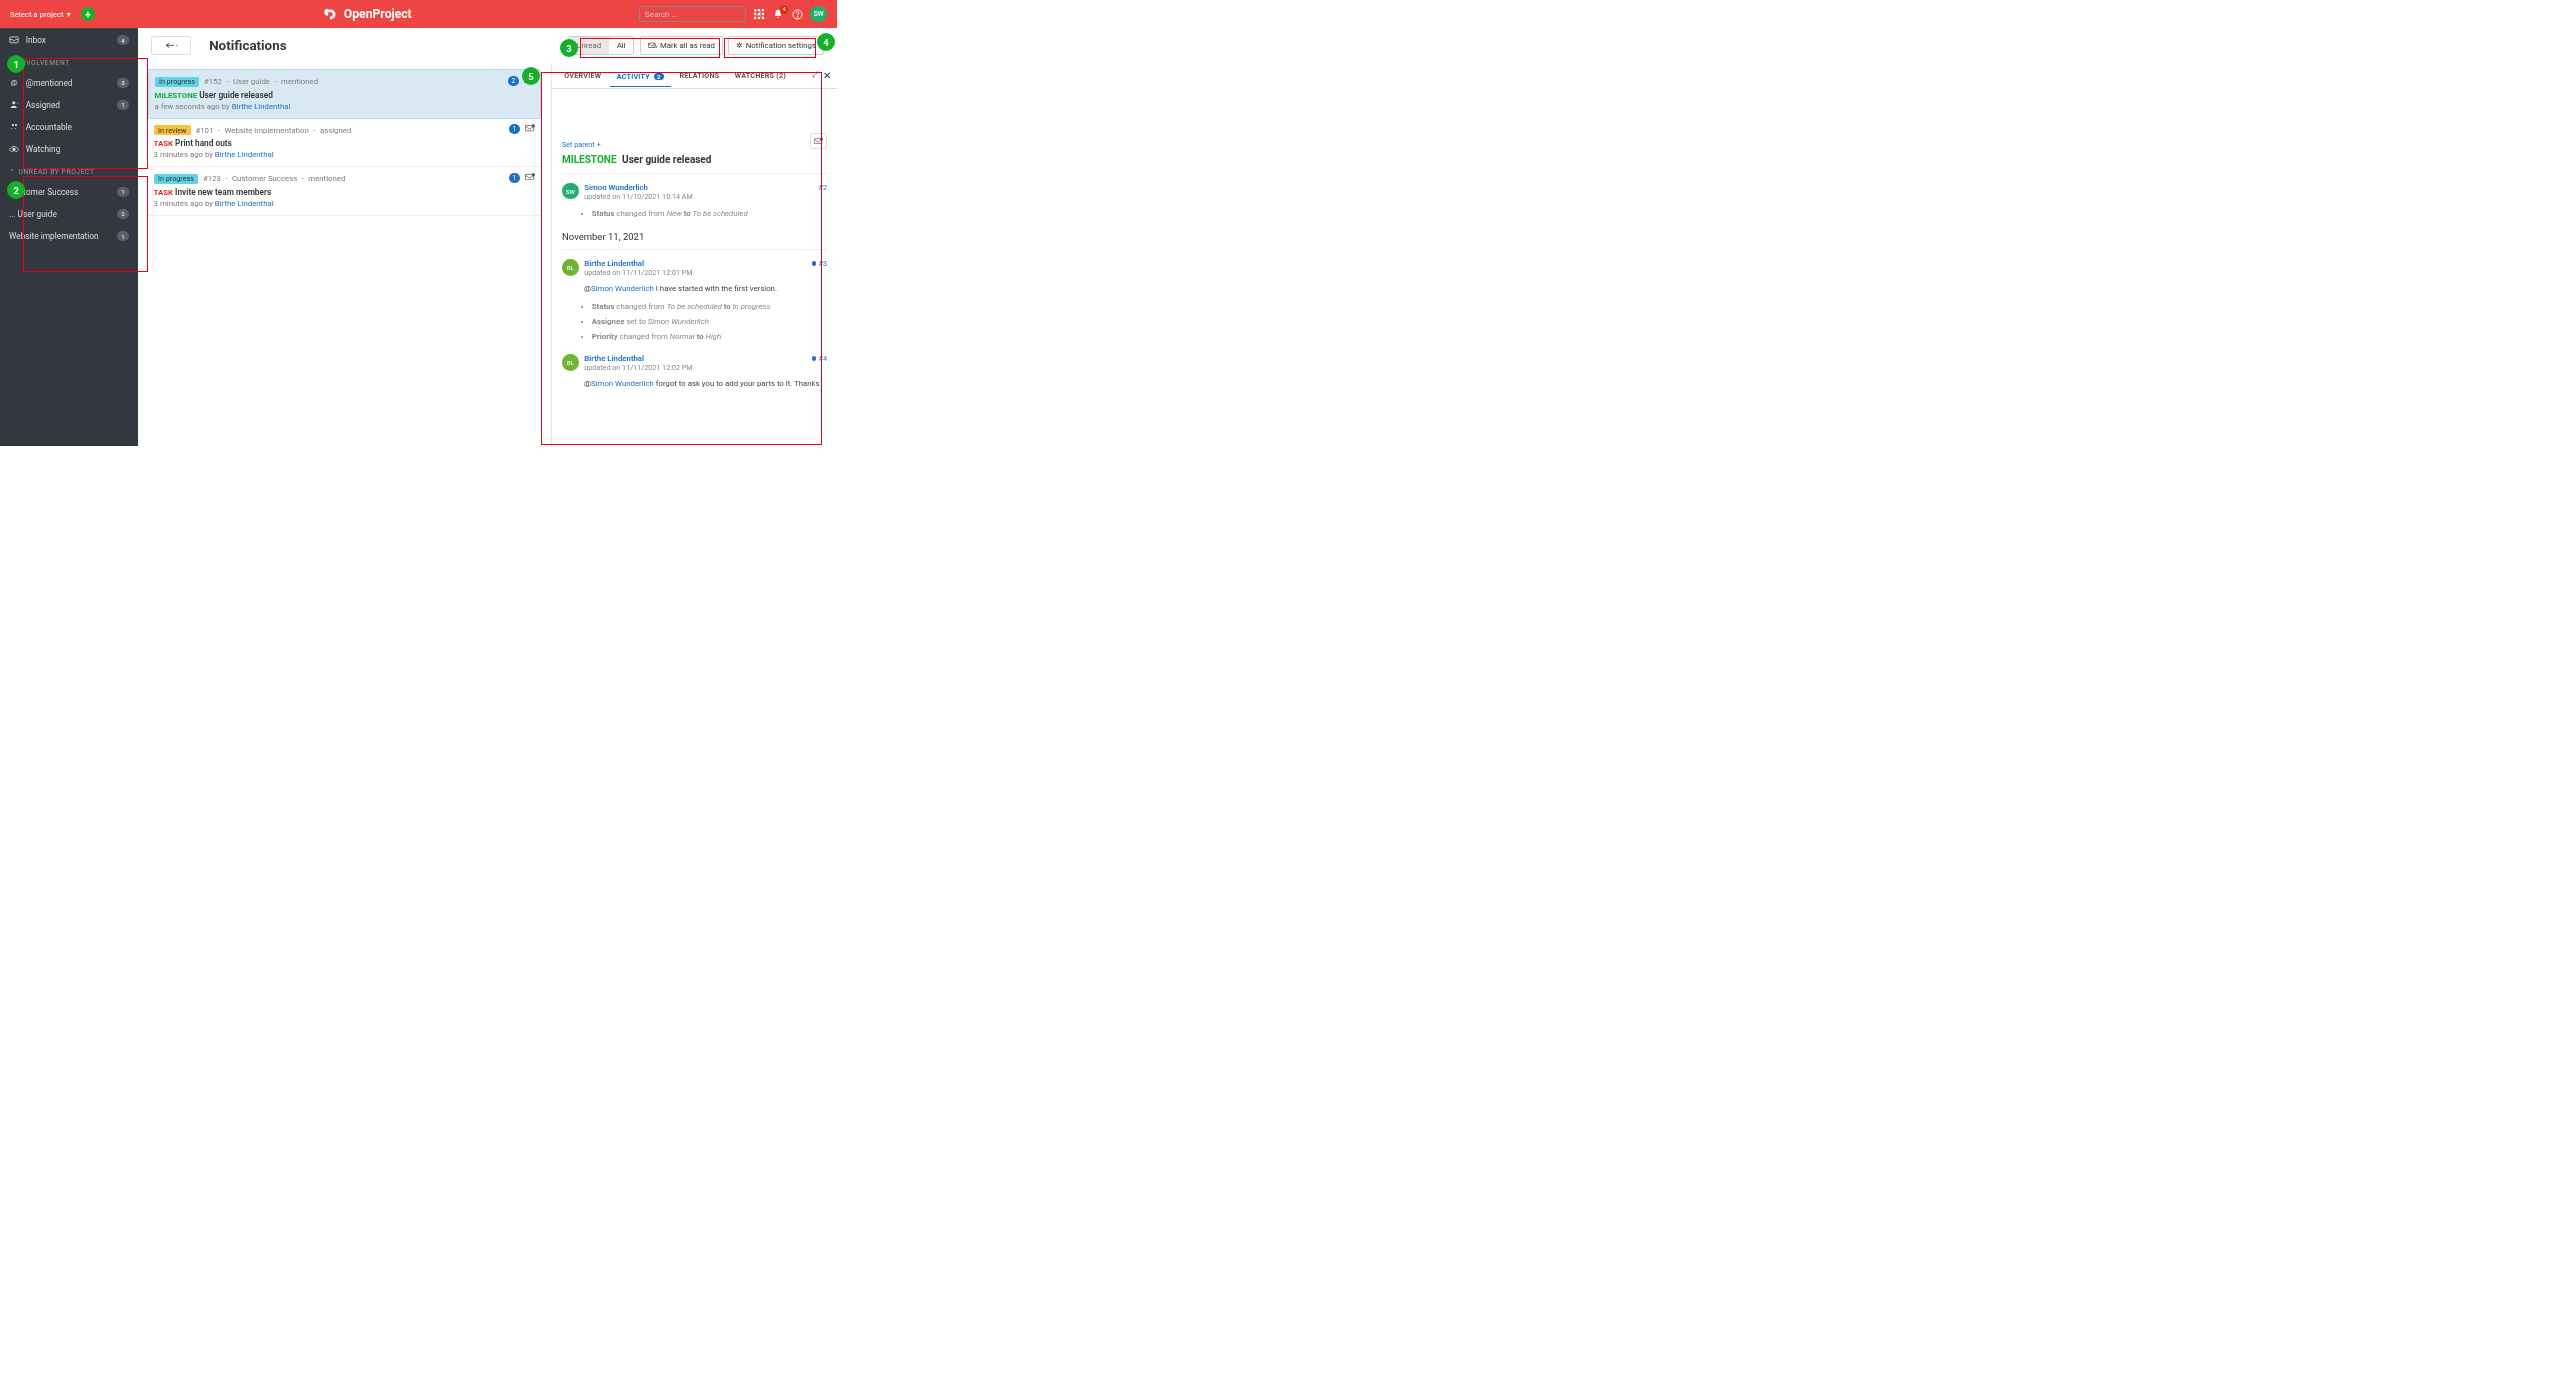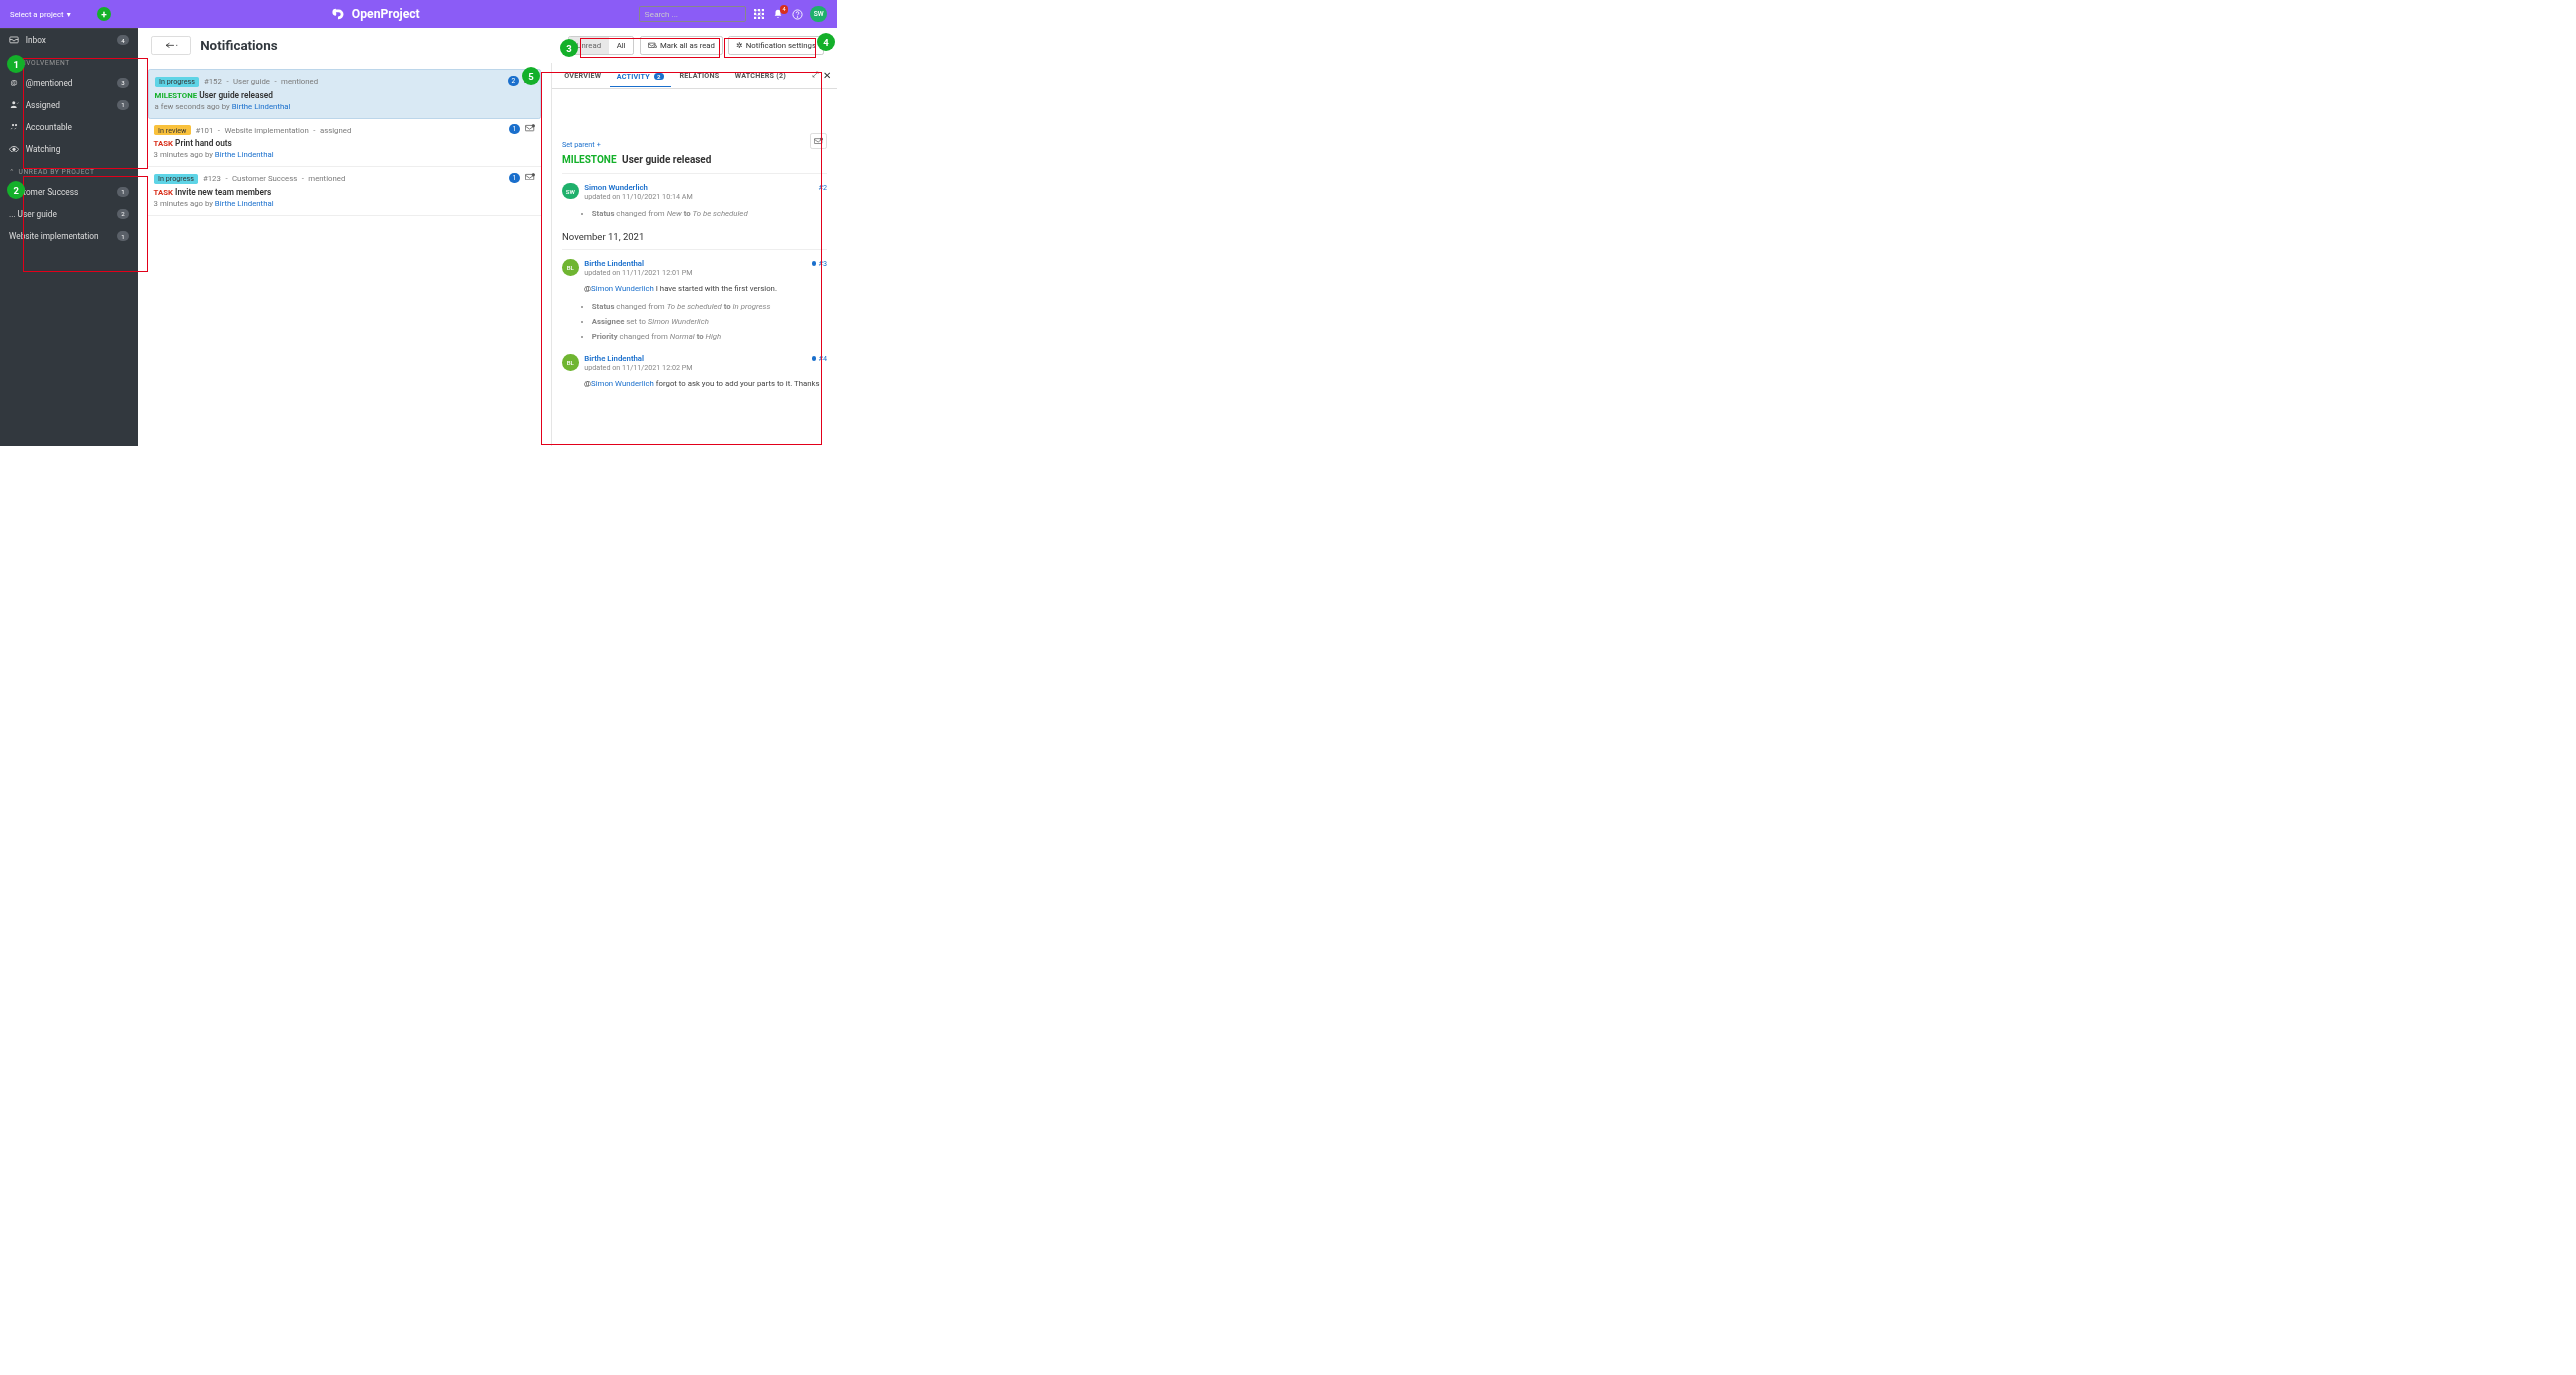--- a/index.html
+++ b/index.html
@@ -1,20 +1,20 @@
 <!DOCTYPE html>
 <html style="font-size:9px"><head>
 <meta charset="utf-8">
 <style>
   * { box-sizing: border-box; margin: 0; padding: 0; }
   body { font-family: -apple-system, "Segoe UI", Roboto, sans-serif; font-size: 7.8px; color: #333; background: #fff; overflow: hidden; }
   .app { width: 837px; height: 446px; position: relative; display: flex; flex-direction: column; }
 
   
-  .topbar { height: 28px; background: #8b5cf6; display: flex; align-items: center; color: #fff; padding: 0 10px; gap: 26px; }
+  .topbar { height: 28px; background: #ef4444; display: flex; align-items: center; color: #fff; padding: 0 10px; gap: 10px; }
   .select-proj { display: flex; align-items: center; gap: 3.3px; cursor: pointer; }
   .add-btn { width: 14.5px; height: 14.5px; background: #14b02a; border-radius: 50%; color: #fff; font-weight: bold; display: flex; align-items:center; justify-content:center; font-size: 10px; cursor:pointer; }
   .brand { margin-left: auto; margin-right: auto; display:flex; align-items:center; gap:4.5px; font-size:12.2px; font-weight:700; }
   .brand svg { width:16.7px; height:16.7px; fill:#fff; }
   .topbar-right { display:flex; align-items:center; gap:7.8px; }
   .search-box { display:flex; align-items:center; border:0.6px solid #888; border-radius:1.7px; padding:2.2px 4.5px; width:107px; height:16.7px; }
   .search-box input { background:transparent; border:none; color:#fff; outline:none; flex:1; font-size:7.8px; }
   .search-box input::placeholder { color:#ccc; }
   .top-icon { width:11px; height:11px; cursor:pointer; position:relative; color:#fff; display:flex; align-items:center; justify-content:center; }
   .bell-badge { position:absolute; top:-3.3px; right:-4.5px; background:#d9301c; color:#fff; border-radius:50%; width:8.3px; height:8.3px; font-size:5.6px; display:flex; align-items:center; justify-content:center; }
@@ -28,21 +28,21 @@
   .sb-item .sb-icon { width:10px; display:flex; justify-content:center; }
   .sb-item .sb-label { flex:1; font-size:8.3px; }
   .sb-badge { background:#5a6068; color:#fff; border-radius:5.6px; font-size:6.1px; min-width:12.2px; height:10px; display:flex; align-items:center; justify-content:center; padding:0 3.3px; }
   .sb-section { display:flex; align-items:center; gap:3.3px; padding:7.8px 9px 4.5px; font-size:6.7px; letter-spacing:0.6px; color:#999; cursor:pointer; }
 
   .callout-box { position:absolute; border:1.7px solid #e2001a; pointer-events:none; }
   .callout-num { position:absolute; width:18px; height:18px; border-radius:50%; background:#14b02a; color:#fff; font-weight:bold; display:flex; align-items:center; justify-content:center; font-size:9.5px; z-index:50; }
 
   
   .content { flex:1; display:flex; flex-direction:column; min-width:0; }
-  .toolbar { display:flex; align-items:center; padding:8.3px 13.4px; gap:9px; }
+  .toolbar { display:flex; align-items:center; padding:8.3px 13.4px; gap:18px; }
   .back-btn { border:0.6px solid #ddd; border-radius:2.2px; padding:3.9px 12.2px; cursor:pointer; color:#333; }
   .page-title { font-size:13.4px; font-weight:700; color:#32383e; }
   .toolbar-right { margin-left:auto; display:flex; gap:5.6px; align-items:center; }
   .seg { display:flex; border:0.6px solid #ccc; border-radius:2.2px; overflow:hidden; }
   .seg-btn { padding:3.9px 7.8px; cursor:pointer; font-size:7.8px; }
   .seg-btn.active { background:#e8e8e8; color:#666; }
   .outline-btn { display:flex; align-items:center; gap:3.3px; border:0.6px solid #ccc; border-radius:2.2px; padding:3.9px 6.7px; cursor:pointer; font-size:7.8px; }
 
   .content-body { flex:1; display:flex; min-height:0; }
   .notif-list { flex:1; padding:5.6px 10px; overflow:auto; }

